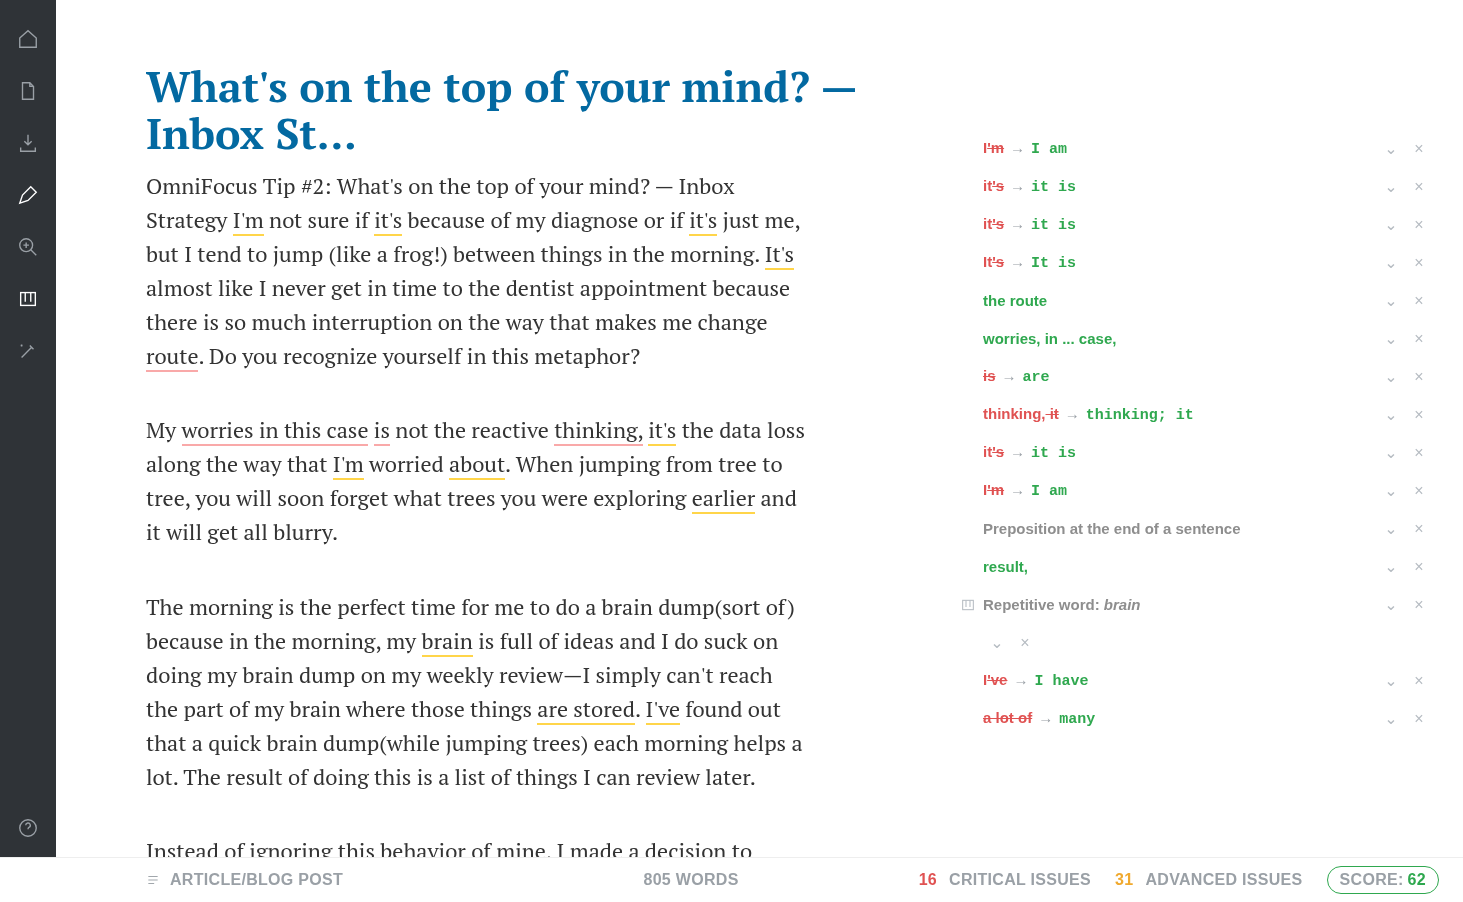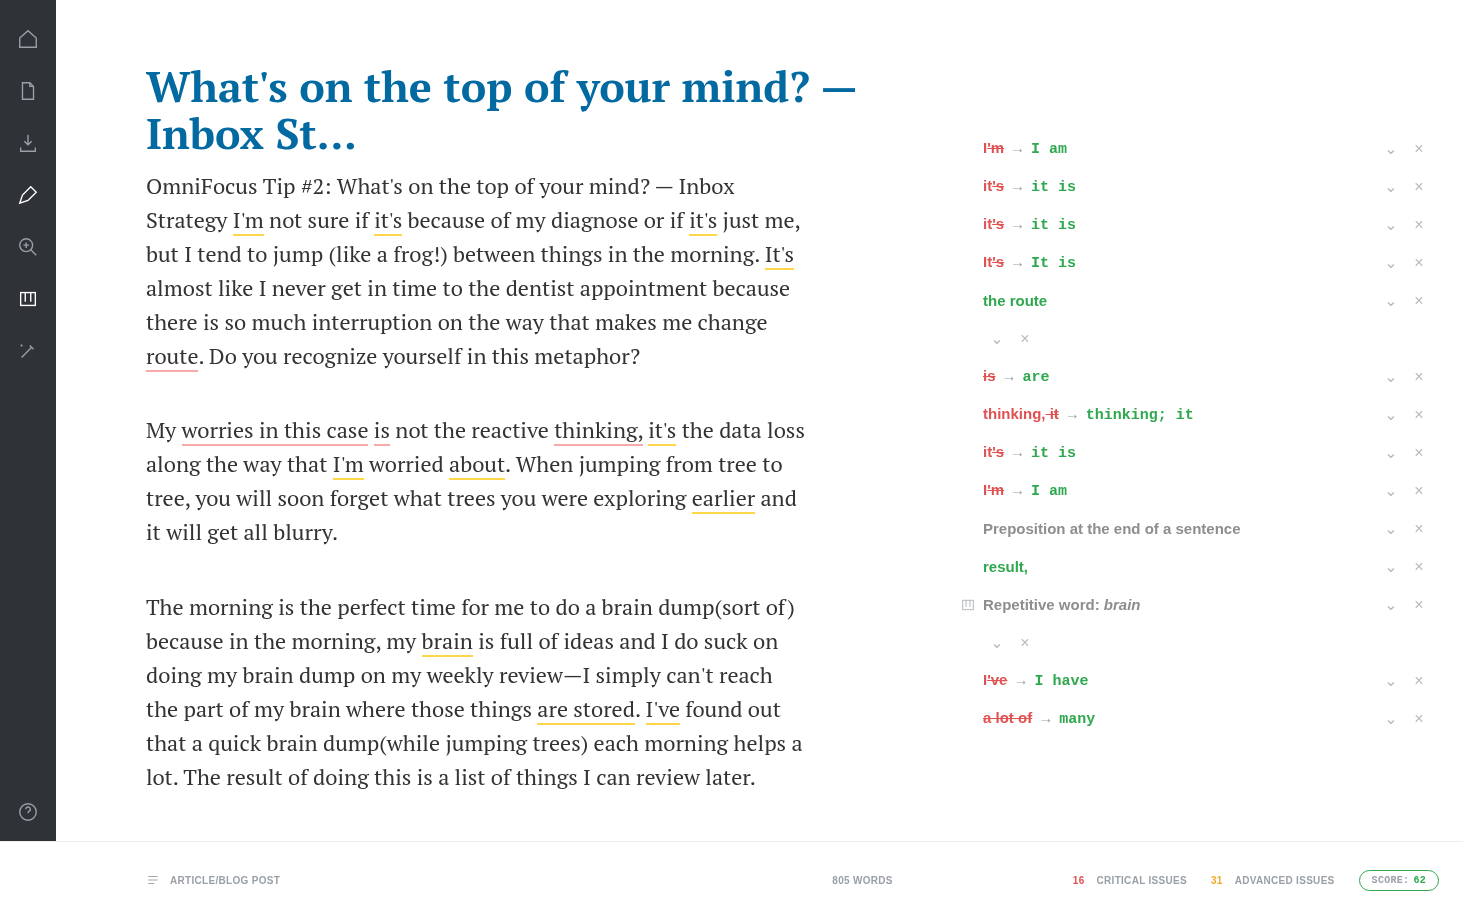--- a/index.html
+++ b/index.html
@@ -32,28 +32,28 @@
   .sugg .strike-part { text-decoration:line-through; }
   .sugg .keep { color:#e05252; }
   .sugg .arrow { color:#9aa0a6; margin:0 6px; }
   .sugg .to  { color:#2fa84f; font-weight:700;font-family:Liberation Mono, monospace; }
   .sugg .green-plain { color:#2fa84f; font-weight:700; }
   .sugg .grey-plain { color:#8e8e8e; font-weight:600; }
   .sugg .grey-plain i { font-style:italic; font-weight:600; }
   .sugg .ctrl { color:#b7bdc3; padding:0 6px; width:16px; text-align:center; font-size:16px; }
 
   
-  .statusbar { height:44px; border-top:1px solid #eee; display:flex; align-items:center; padding:16px 0 0 56px; font-size:10px; color:#9aa0a6; font-weight:700; letter-spacing:.3px; }
+  .statusbar { height:44px; border-top:1px solid #eee; display:flex; align-items:center; padding:0 0 0 56px; font-size:16px; color:#9aa0a6; font-weight:700; letter-spacing:.3px; }
   .statusbar .sb-left { display:flex; align-items:center; gap:10px; padding-left:90px; }
   .statusbar .sb-left svg { width:14px; height:14px; stroke:#9aa0a6; fill:none; stroke-width:1.6; }
   .statusbar .sb-words { margin-left:auto; margin-right:180px; }
   .statusbar .sb-issues { display:flex; align-items:center; gap:12px; margin-right:24px; }
   .statusbar .crit-n { color:#e05252; font-weight:800; }
   .statusbar .adv-n  { color:#f0a92e; font-weight:800; }
-  .statusbar .score-pill { margin-right:24px; border:1.5px solid #2fa84f; border-radius:16px; padding:4px 12px; color:#9aa0a6; font-weight:800;font-family:Liberation Mono, monospace; }
+  .statusbar .score-pill { margin-right:24px; border:1.5px solid #2fa84f; border-radius:16px; padding:4px 12px; color:#9aa0a6; font-weight:800; }
   .statusbar .score-pill .n { color:#2fa84f; margin-left:4px; }
 </style>
 </head>
 <body>
 
 <div class="app">
 
   <div class="sidebar">
     <div class="icon">
         <svg viewBox="0 0 24 24">
@@ -137,20 +137,21 @@
         <span class="ctrl">×</span>
       </div>
       <div class="sugg">
         <span class="icon-slot"></span>
         <span class="text"><span class="green-plain">the route</span></span>
         <span class="ctrl">⌄</span>
         <span class="ctrl">×</span>
       </div>
       <div class="sugg">
         <span class="icon-slot"></span>
+        <span class="text"><span class="green-plain">worries, in ... case,</span></span>
         <span class="ctrl">⌄</span>
         <span class="ctrl">×</span>
       </div>
       <div class="sugg">
         <span class="icon-slot"></span>
         <span class="text"><span class="strike">is</span><span class="arrow">→</span><span class="to">are</span></span>
         <span class="ctrl">⌄</span>
         <span class="ctrl">×</span>
       </div>
       <div class="sugg">

